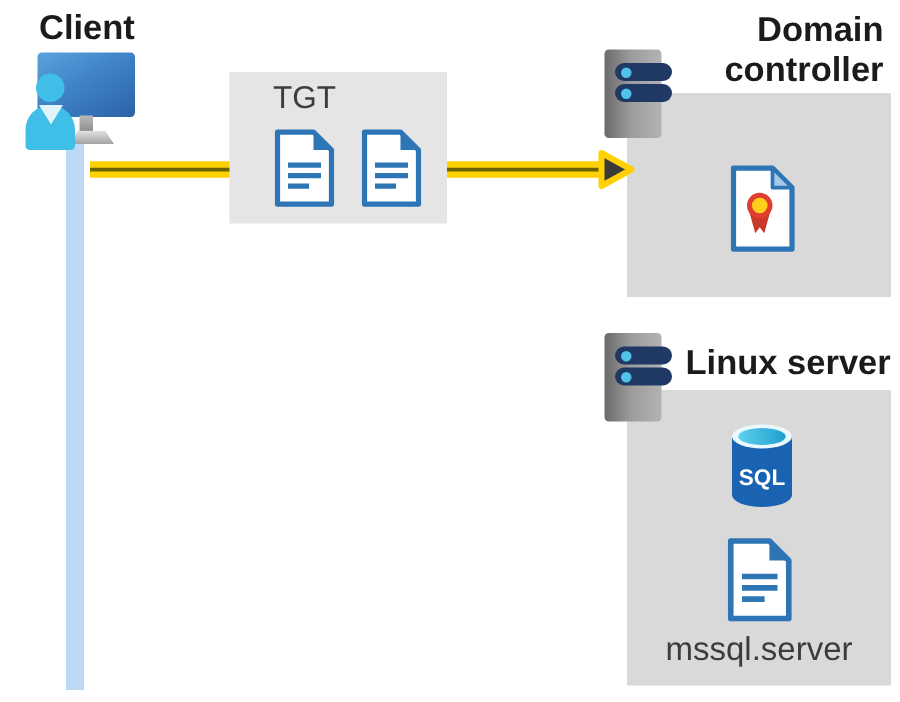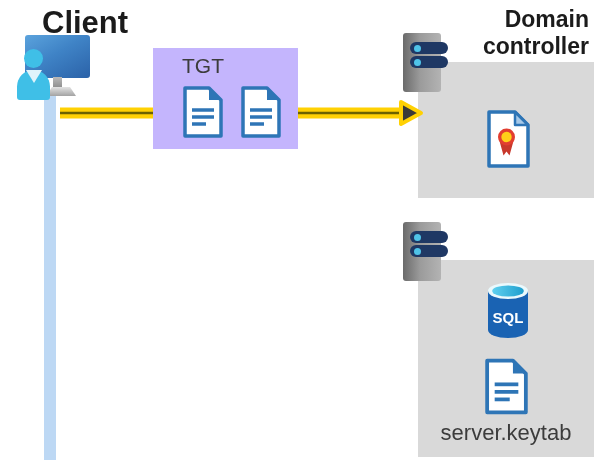--- a/index.html
+++ b/index.html
@@ -1,36 +1,36 @@
 <!DOCTYPE html>
 <html><head>
 <meta charset="utf-8">
 <style>
   html,body{margin:0;padding:0;background:#fff;font-family:"Liberation Sans",sans-serif;}
   #canvas{position:relative;width:600px;height:468px;background:#ffffff;overflow:hidden;}
   .abs{position:absolute;}
 
   
   .client-line{left:44px;top:93px;width:12px;height:367px;background:#BDD8F4;}
-  .client-label{left:26px;top:5px;font-size:31px;font-weight:bold;color:#1b1b1b;margin-left:16px;}
+  .client-label{left:26px;top:5px;font-size:23px;font-weight:bold;color:#1b1b1b;}
   .monitor{left:25px;top:35px;width:65px;height:43px;border-radius:3px;
            background:linear-gradient(150deg,#5BA3DD 0%,#3F83C6 45%,#2B62A8 100%);}
   .stand-neck{left:53px;top:77px;width:9px;height:11px;
            background:linear-gradient(180deg,#b9b9b9,#8d8d8d);}
   .stand-base{left:46px;top:87px;width:30px;height:9px;
            clip-path:polygon(20% 0,80% 0,100% 100%,0 100%);
            background:linear-gradient(180deg,#e3e3e3,#a3a3a3);}
   .person-head{left:24px;top:49px;width:19px;height:19px;border-radius:50%;background:#3FBFE7;}
   .person-body{left:17px;top:70px;width:33px;height:30px;background:#3FBFE7;
            border-radius:17px 17px 3px 3px;}
   .person-collar{left:26px;top:70px;width:16px;height:13px;background:#DFF4FB;
            clip-path:polygon(0 0,100% 0,50% 100%);}
 
   
-  .ticket-box{left:153px;top:48px;width:145px;height:101px;background:#c4b5fd;}
+  .ticket-box{left:153px;top:48px;width:145px;height:101px;background:#e5e5e5;}
   .ticket-label{top:6px;width:60px;text-align:center;font-size:21px;color:#3c3c3c;}
   .tgt-label{left:20px;}
   .spn-label{left:78px;}
   .doc-sm{top:38px;width:40px;height:52px;}
   .doc-tgt{left:30px;}
   .doc-spn{left:88px;}
 
   
   .gray-box{background:#D9D9D9;}
   .dc-box{left:418px;top:62px;width:176px;height:136px;}
@@ -92,20 +92,21 @@
 
   <div class="abs gray-box lx-box"></div>
   <div class="abs server-body srv-lx">
     <div class="server-pill pill-1">
       <div class="server-dot"></div>
     </div>
     <div class="server-pill pill-2">
       <div class="server-dot"></div>
     </div>
   </div>
+  <div class="abs lx-title">Linux server</div>
 
   <svg class="abs sql-icon" viewBox="0 0 42 57">
     <defs>
       <linearGradient id="sqltop" x1="0" y1="0" x2="1" y2="0">
         <stop offset="0" stop-color="#5FD0EF"></stop>
           <stop offset="1" stop-color="#1F9FCE"></stop>
       </linearGradient>
     </defs>
     <path d="M1 9 v39 a20 8 0 0 0 40 0 V9 Z" fill="#1A63B3"></path>
     <ellipse cx="21" cy="9" rx="20" ry="8" fill="#EAF9FD"></ellipse>
@@ -113,21 +114,21 @@
     <text class="sql-text" x="21" y="41" text-anchor="middle">SQL</text>
   </svg>
 
   <svg class="abs doc-keytab" viewBox="0 0 40 52">
     <path d="M2 2 h24 l12 12 v36 h-36 z" fill="#ffffff" stroke="#2E75B6" stroke-width="3.5" stroke-linejoin="round"></path>
     <path d="M26 2 l12 12 h-12 z" fill="#2E75B6"></path>
     <line x1="9" y1="24" x2="31" y2="24" stroke="#2E75B6" stroke-width="3.5"></line>
     <line x1="9" y1="31" x2="31" y2="31" stroke="#2E75B6" stroke-width="3.5"></line>
     <line x1="9" y1="38" x2="23" y2="38" stroke="#2E75B6" stroke-width="3.5"></line>
   </svg>
-  <div class="abs keytab-label">server.keytab</div>
+  <div class="abs keytab-label">mssql.server</div>
 
   <svg class="abs arrow-svg" viewBox="0 0 370 30">
     <line x1="2" y1="14" x2="348" y2="14" stroke="#FFD103" stroke-width="11"></line>
     <line x1="2" y1="14" x2="348" y2="14" stroke="#6B6200" stroke-width="2.5"></line>
     <polygon points="343,3 363,14 343,25" fill="#3A3A38" stroke="#FFD103" stroke-width="4" stroke-linejoin="round"></polygon>
   </svg>
 
   <div class="abs ticket-box">
     <div class="abs ticket-label tgt-label">TGT</div>
     <svg class="abs doc-sm doc-tgt" viewBox="0 0 40 52">

